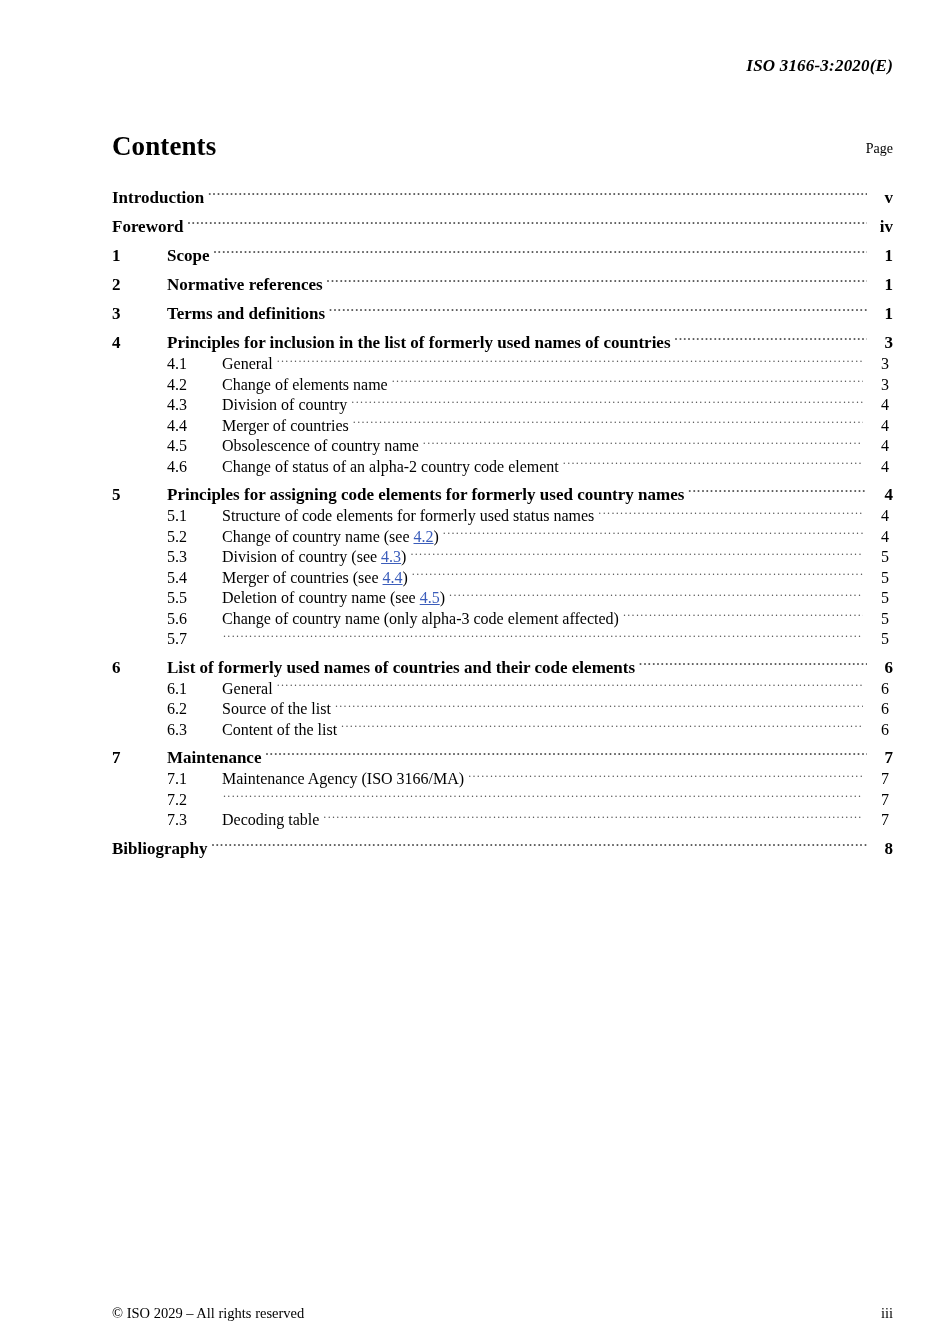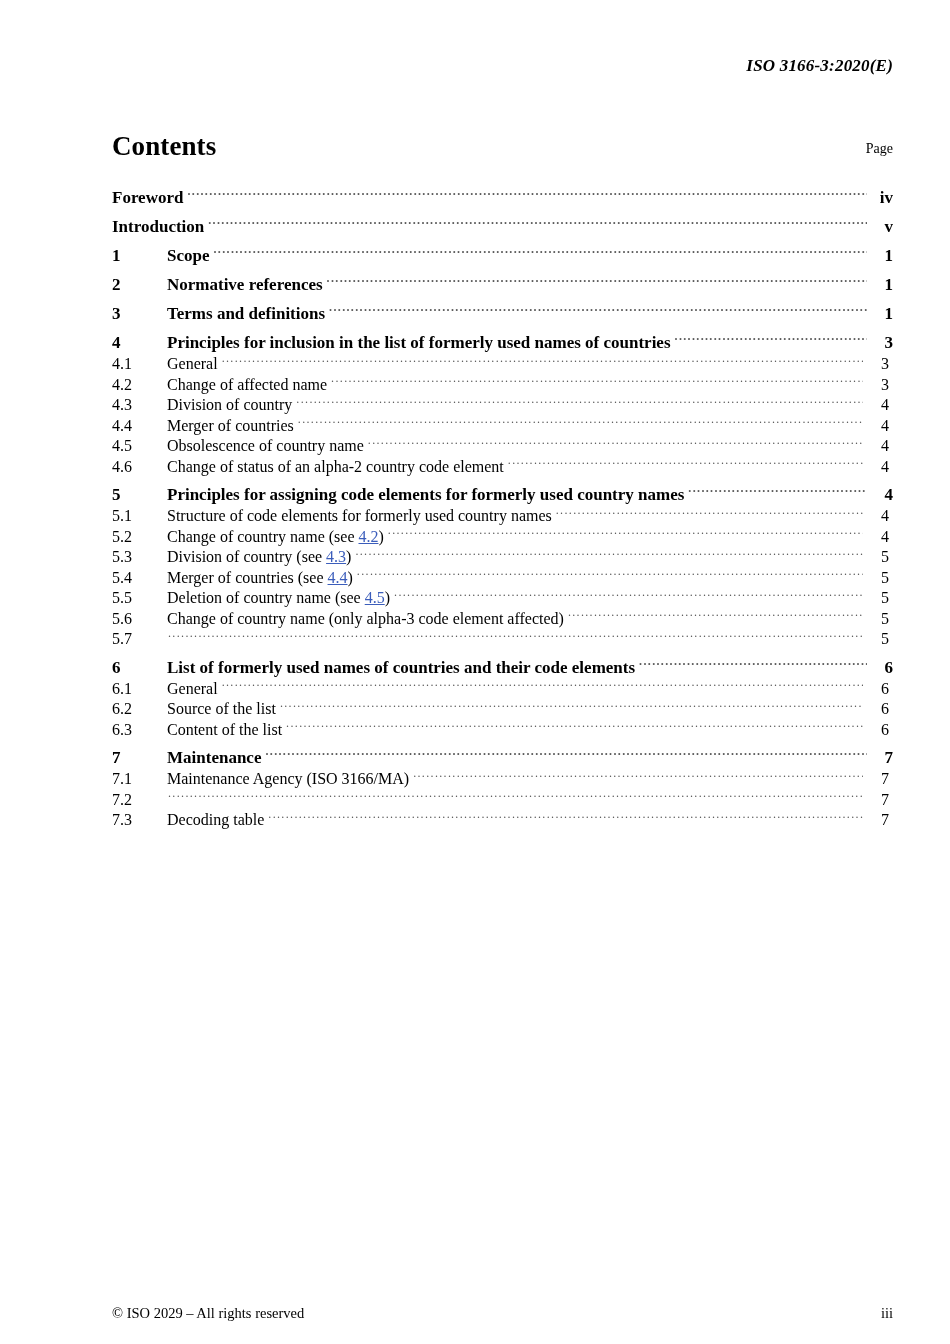--- a/index.html
+++ b/index.html
@@ -103,20 +103,21 @@
     line-height: 19.5px;
     margin-top: 0;
   }
 
   .num {
     flex: 0 0 auto;
     width: 55px;
   }
   .num.sub {
     width: 55px;
+    margin-left: 55px;
   }
   .label {
     flex: 0 0 auto;
     padding-right: 3px;
   }
   .leader {
     flex: 1 1 auto;
     position: relative;
     overflow: hidden;
     height: 1em;
@@ -167,28 +168,28 @@
 
   <div class="doc-header">ISO 3166-3:2020(E)</div>
 
   <div class="toc-title-row">
     <div class="toc-title">Contents</div>
     <div class="toc-page-label">Page</div>
   </div>
 
   <div class="toc" id="toc-list">
       <div class="toc-row front">
+        <span class="label">Introduction</span>
+        <span class="leader"></span>
+        <span class="pageno">v</span>
+      </div>
+      <div class="toc-row front">
         <span class="label">Foreword</span>
         <span class="leader"></span>
         <span class="pageno">iv</span>
-      </div>
-      <div class="toc-row front">
-        <span class="label">Introduction</span>
-        <span class="leader"></span>
-        <span class="pageno">v</span>
       </div>
       <div class="toc-row level1">
         <span class="num">1</span>
         <span class="label">Scope</span>
         <span class="leader"></span>
         <span class="pageno">1</span>
       </div>
       <div class="toc-row level1">
         <span class="num">2</span>
         <span class="label">Normative references</span>
@@ -208,21 +209,21 @@
         <span class="pageno">3</span>
       </div>
       <div class="toc-row level2">
         <span class="num sub">4.1</span>
         <span class="label">General</span>
         <span class="leader"></span>
         <span class="pageno">3</span>
       </div>
       <div class="toc-row level2">
         <span class="num sub">4.2</span>
-        <span class="label">Change of affected name</span>
+        <span class="label">Change of elements name</span>
         <span class="leader"></span>
         <span class="pageno">3</span>
       </div>
       <div class="toc-row level2">
         <span class="num sub">4.3</span>
         <span class="label">Division of country</span>
         <span class="leader"></span>
         <span class="pageno">4</span>
       </div>
       <div class="toc-row level2">
@@ -244,21 +245,21 @@
         <span class="pageno">4</span>
       </div>
       <div class="toc-row level1">
         <span class="num">5</span>
         <span class="label">Principles for assigning code elements for formerly used country names</span>
         <span class="leader"></span>
         <span class="pageno">4</span>
       </div>
       <div class="toc-row level2">
         <span class="num sub">5.1</span>
-        <span class="label">Structure of code elements for formerly used country names</span>
+        <span class="label">Structure of code elements for formerly used status names</span>
         <span class="leader"></span>
         <span class="pageno">4</span>
       </div>
       <div class="toc-row level2">
         <span class="num sub">5.2</span>
         <span class="label">Change of country name (see <a class="xref" href="#">4.2</a>)</span>
         <span class="leader"></span>
         <span class="pageno">4</span>
       </div>
       <div class="toc-row level2">
@@ -329,20 +330,25 @@
       <div class="toc-row level2">
         <span class="num sub">7.2</span>
         <span class="leader"></span>
         <span class="pageno">7</span>
       </div>
       <div class="toc-row level2">
         <span class="num sub">7.3</span>
         <span class="label">Decoding table</span>
         <span class="leader"></span>
         <span class="pageno">7</span>
+      </div>
+      <div class="toc-row front">
+        <span class="label">Bibliography</span>
+        <span class="leader"></span>
+        <span class="pageno">8</span>
       </div>
     </div>
 
   <div class="footer">
     <div class="copyright">© ISO 2029 – All rights reserved</div>
     <div class="folio">iii</div>
   </div>
 
 </div>
 

